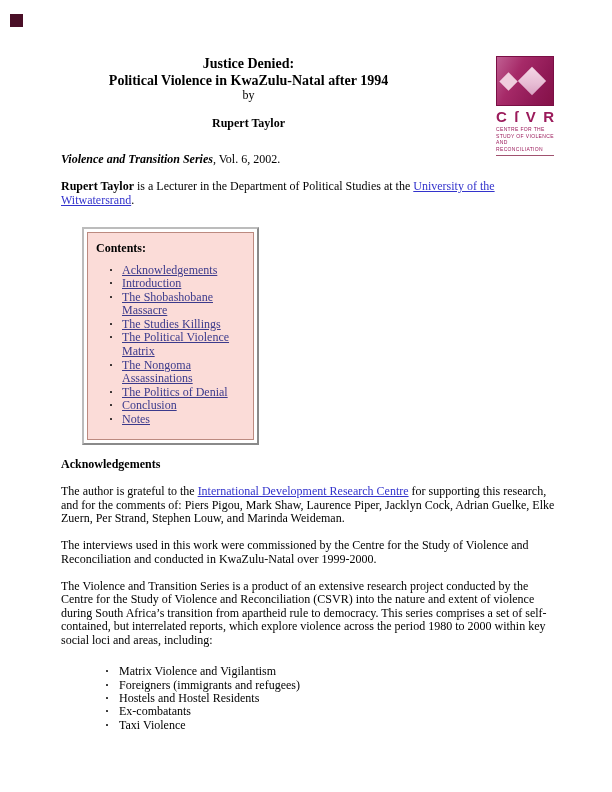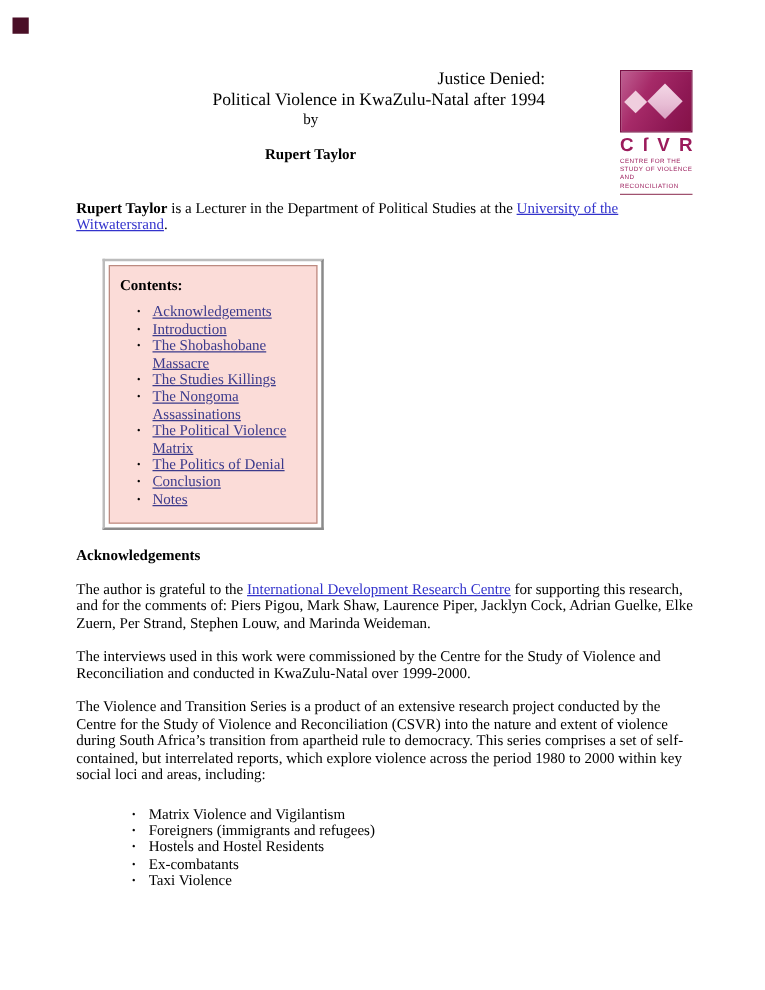--- a/index.html
+++ b/index.html
@@ -5,21 +5,21 @@
   html,body{margin:0;padding:0;background:#ffffff;}
   body{width:612px;height:792px;font-family:"Liberation Serif","DejaVu Serif",serif;
        font-size:12px;line-height:13.5px;color:#000;}
   .page{position:relative;width:612px;height:792px;overflow:hidden;background:#fff;}
 
   
   .corner-square{position:absolute;left:10px;top:14px;width:13px;height:13px;background:#4A0F27;}
 
   
   .header{position:absolute;left:61px;top:55px;width:375px;text-align:center;}
-  .title{font-weight:normal;font-size:14px;line-height:17px;text-align:right;}
+  .title{font-weight:bold;font-size:14px;line-height:17px;}
   .byline{font-size:12px;}
   .author{margin-top:14px;font-weight:bold;font-size:12px;}
 
   
   .logo{position:absolute;left:496px;top:56px;width:58px;}
   .logo-img{position:relative;width:58px;height:50px;overflow:hidden;
             border:1px solid #7a0f45;box-sizing:border-box;
             background:linear-gradient(118deg,#c05f92 0%,#a62a68 35%,#8e1854 75%,#851147 100%);}
   .diamond{position:absolute;transform:rotate(45deg);}
   .diamond.small{left:5px;top:18px;width:13px;height:13px;background:#f0cede;}
@@ -88,33 +88,34 @@
     </div>
     <div class="logo-tagline">
       <div>CENTRE FOR THE</div>
       <div>STUDY OF VIOLENCE</div>
       <div>AND RECONCILIATION</div>
     </div>
   </div>
 
   <div class="content">
 
+    <p class="series"><span class="bi">Violence and Transition Series</span><span>, Vol. 6, 2002.</span></p>
 
     <p><b>Rupert Taylor</b><span> is a Lecturer in the Department of Political Studies at the </span><a class="bodylink">University of the Witwatersrand</a><span>.</span></p>
 
     <div class="contents-box">
       <div class="contents-inner">
         <div class="contents-heading">Contents:</div>
         <ul class="toc">
           <li><a>Acknowledgements</a></li>
           <li><a>Introduction</a></li>
           <li><a>The Shobashobane Massacre</a></li>
           <li><a>The Studies Killings</a></li>
+          <li><a>The Political Violence Matrix</a></li>
           <li><a>The Nongoma Assassinations</a></li>
-          <li><a>The Political Violence Matrix</a></li>
           <li><a>The Politics of Denial</a></li>
           <li><a>Conclusion</a></li>
           <li><a>Notes</a></li>
         </ul>
       </div>
     </div>
 
     <p class="h-ack">Acknowledgements</p>
 
 

